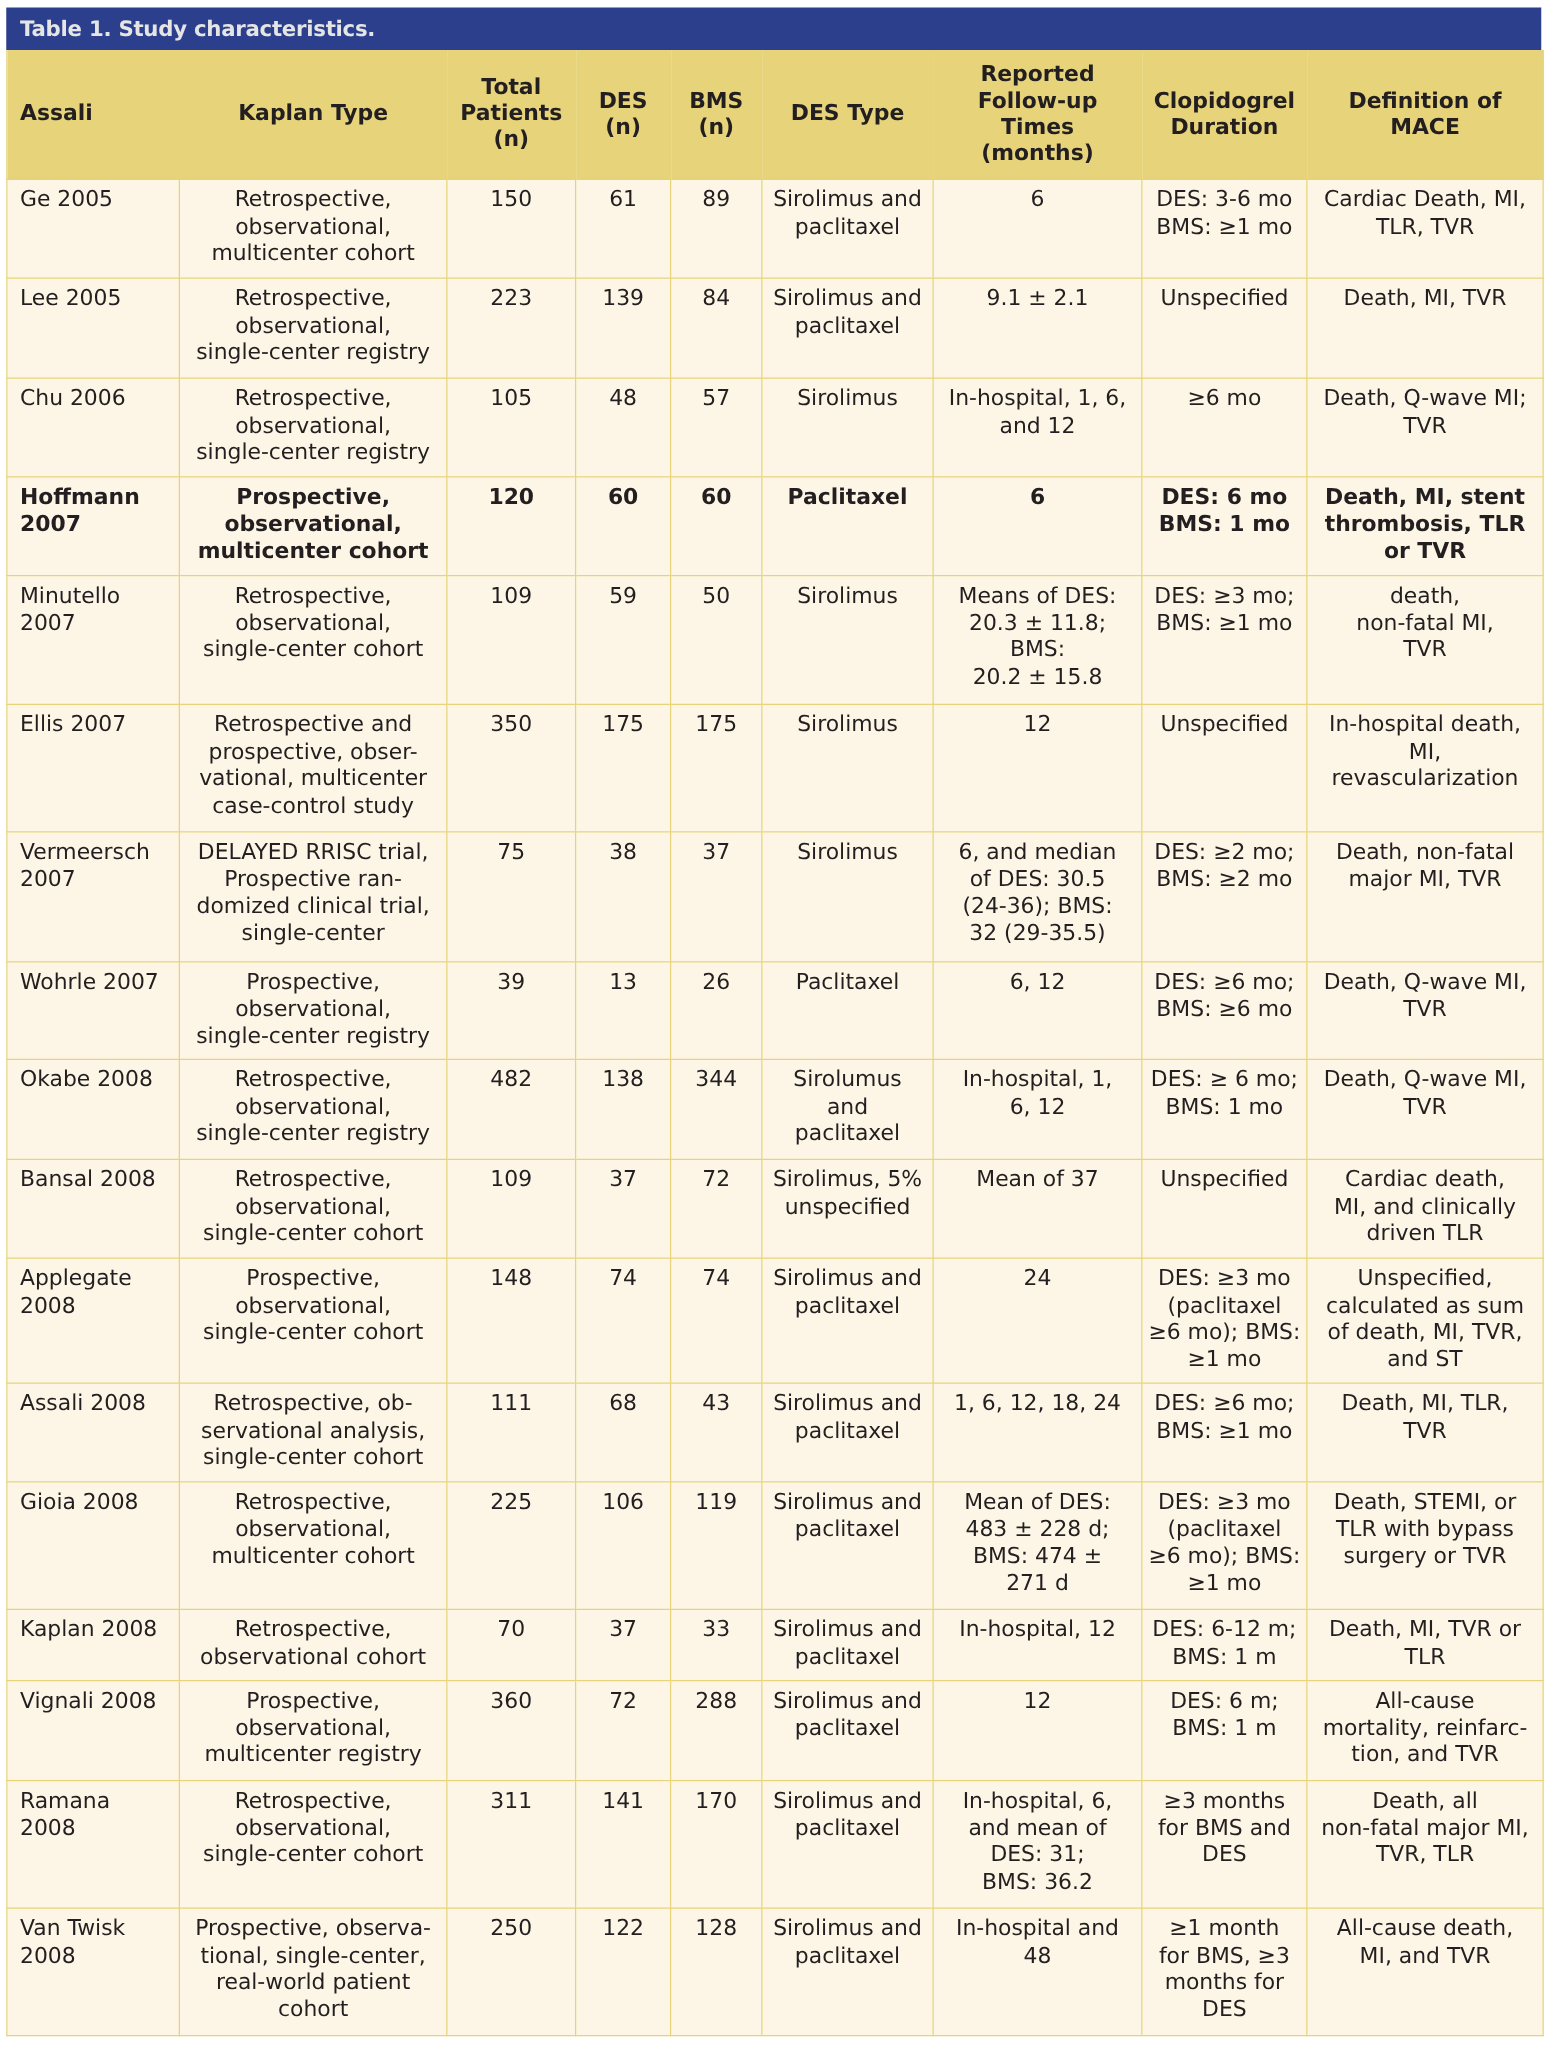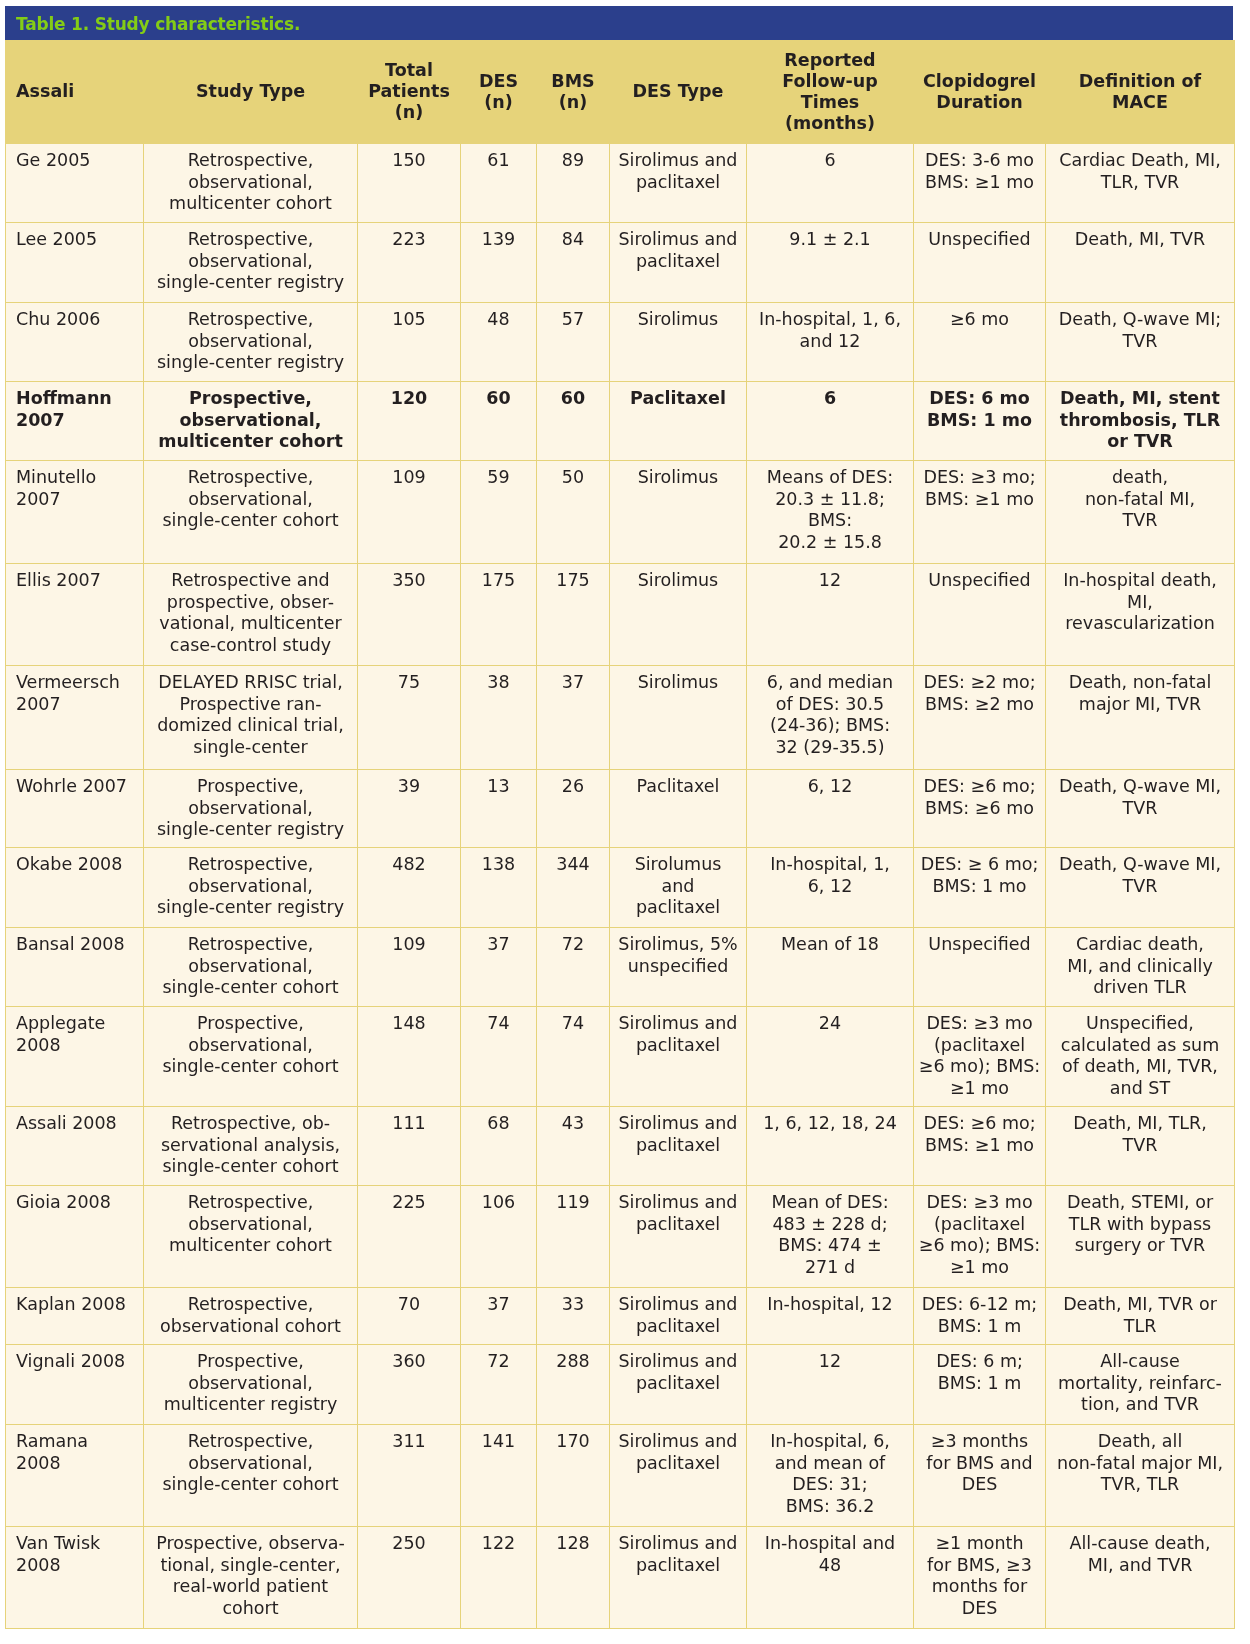--- a/index.html
+++ b/index.html
@@ -1,19 +1,19 @@
 <!DOCTYPE html>
 <html><head>
 <meta charset="utf-8">
 <style>
   html, body { margin: 0; padding: 0; background: #ffffff; }
   body { width: 1250px; height: 1644px; position: relative; overflow: hidden;
          font-family: "DejaVu Sans", "Liberation Sans", sans-serif; color: #231f20; }
   .wrap { position: absolute; left: 5px; top: 6px; width: 1228px; }
-  .title-bar { background: #2b3f8c; color: #84cc16; height: 34px; line-height: 36px;
+  .title-bar { background: #2b3f8c; color: #e5e5e5; height: 34px; line-height: 36px;
                padding-left: 11px; font-size: 17px; font-weight: bold; letter-spacing: -0.2px; }
   table { border-collapse: collapse; table-layout: fixed; width: 1229px; }
   th, td { border: 1.5px solid #e6d37a; }
   thead th { background: #e6d37a; font-weight: bold; font-size: 17.5px; line-height: 21px;
              vertical-align: middle; text-align: center; height: 103px; padding: 0 4px;
              border-top: none; }
   thead th.left { text-align: left; padding-left: 10px; }
   tbody td { background: #fdf6e6; font-size: 17.5px; line-height: 21.5px; vertical-align: top;
              text-align: center; padding: 6px 4px 4px 4px; }
   tbody td.left { text-align: left; padding-left: 10px; }
@@ -32,21 +32,21 @@
       <col style="width:76px">
       <col style="width:73px">
       <col style="width:137px">
       <col style="width:167px">
       <col style="width:132px">
       <col style="width:189px">
     </colgroup>
     <thead>
       <tr>
         <th class="left"><span class="cell-text">Assali</span></th>
-        <th><span class="cell-text">Study Type</span></th>
+        <th><span class="cell-text">Kaplan Type</span></th>
         <th><span class="cell-text">Total
 Patients
 (n)</span></th>
         <th><span class="cell-text">DES
 (n)</span></th>
         <th><span class="cell-text">BMS
 (n)</span></th>
         <th><span class="cell-text">DES Type</span></th>
         <th><span class="cell-text">Reported
 Follow-up
@@ -222,21 +222,21 @@
   <tr style="height: 79px;">
     <td class="left"><span class="cell-text">Bansal 2008</span></td>
     <td><span class="cell-text">Retrospective,
 observational,
 single-center cohort</span></td>
     <td><span class="cell-text">109</span></td>
     <td><span class="cell-text">37</span></td>
     <td><span class="cell-text">72</span></td>
     <td><span class="cell-text">Sirolimus, 5%
 unspecified</span></td>
-    <td><span class="cell-text">Mean of 18</span></td>
+    <td><span class="cell-text">Mean of 37</span></td>
     <td><span class="cell-text">Unspecified</span></td>
     <td><span class="cell-text">Cardiac death,
 MI, and clinically
 driven TLR</span></td>
   </tr>
 
   <tr style="height: 100px;">
     <td class="left"><span class="cell-text">Applegate
 2008</span></td>
     <td><span class="cell-text">Prospective,

